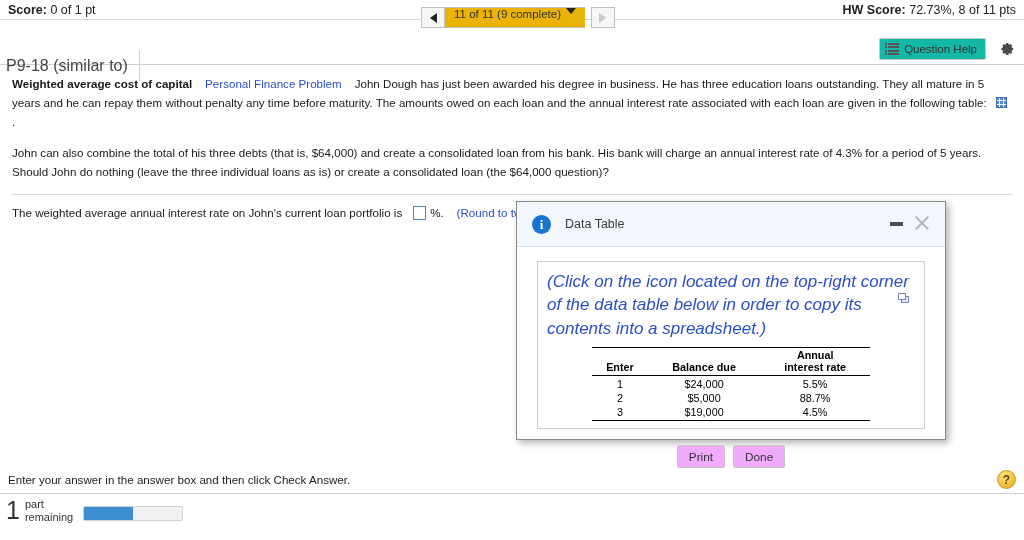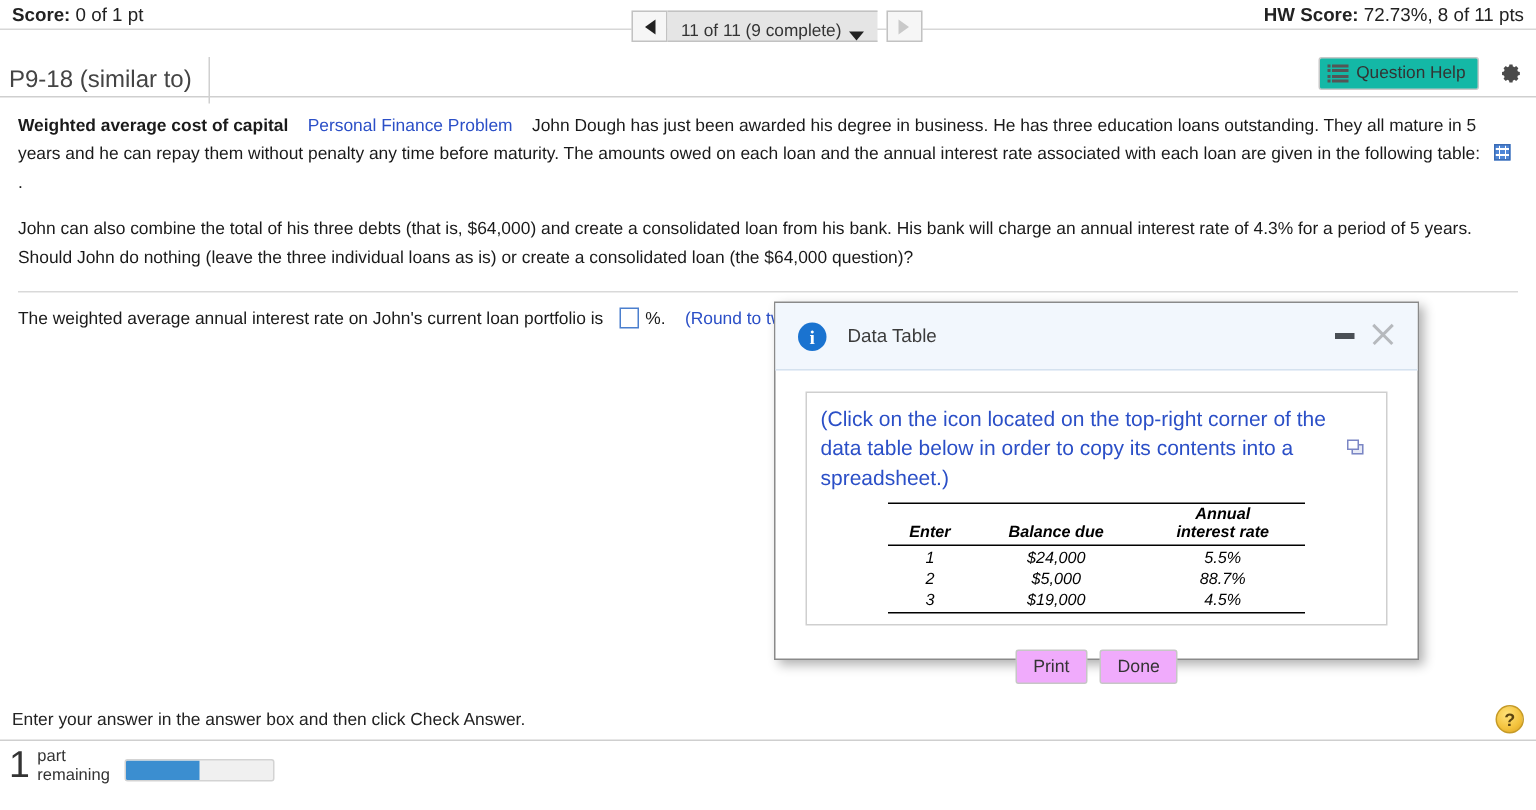--- a/index.html
+++ b/index.html
@@ -24,35 +24,35 @@
   .score-right { position:absolute; right:8px; font-size:12.5px; color:#222; white-space:nowrap;}
   .score-right b { font-weight:bold; }
 
   .qnav { position:absolute; left:421px; top:7px; display:flex; align-items:stretch; height:21px; }
   .qnav-btn {
     width:24px; border:1px solid #c2c2c2; background:#f6f6f6;
     display:flex; align-items:center; justify-content:center;
   }
   .qnav-mid {
     border-top:1px solid #c2c2c2; border-bottom:1px solid #c2c2c2;
-    background:#e5e5e5; display:flex; align-items:flex-end; gap:5px;
+    background:#eab308; display:flex; align-items:flex-start; gap:5px;
     padding:0 9px; font-size:11.5px; color:#333; white-space:nowrap;
   }
   .qnav-sep { width:6px; }
   .tri-l { width:0;height:0;border-top:5px solid transparent;border-bottom:5px solid transparent;border-right:7px solid #222; }
   .tri-r { width:0;height:0;border-top:5px solid transparent;border-bottom:5px solid transparent;border-left:7px solid #c9c9c9; }
   .tri-d { width:0;height:0;border-left:5px solid transparent;border-right:5px solid transparent;border-top:6px solid #222; }
 
   
   .title-bar {
     position:absolute; top:34px; left:0; width:1024px; height:31px;
     border-bottom:1px solid #cfcfcf; background:#fff;
   }
   .prob-title {
-    position:absolute; left:6px; top:4px; height:31px;
+    position:absolute; left:6px; top:16px; height:31px;
     display:flex; align-items:center; padding-right:11px;
     border-right:1px solid #d0d0d0;
     font-size:16px; color:#444; white-space:nowrap;
   }
   .qhelp {
     position:absolute; right:38px; top:4px; height:22px;
     border:1px solid #c8c8c8; background:#14b8a6; border-radius:2px;
     display:flex; align-items:center; gap:5px; padding:0 8px;
     font-size:11.5px; color:#333; white-space:nowrap;
   }
@@ -107,28 +107,28 @@
   }
   .dlg-close { position:absolute; right:14px; top:12px; width:18px; height:18px; }
   .dlg-close:before, .dlg-close:after {
     content:""; position:absolute; left:0; top:8px; width:18px; height:1.6px; background:#b6b9bd;
   }
   .dlg-close:before { transform:rotate(45deg); }
   .dlg-close:after  { transform:rotate(-45deg); }
 
   .dlg-body { position:relative; padding:14px 20px 0 20px; }
   .tbl-frame { border:1px solid #cfcfcf; padding:8px 9px 7px 9px; position:relative; }
-  .copy-note { color:#2b4fc7; font-size:14px; line-height:1.38; }
+  .copy-note { color:#2b4fc7; font-size:17px; line-height:1.38;font-style:italic; }
   .copy-ico { position:absolute; right:14px; top:31px; width:12px; height:11px; }
   .copy-ico .b { position:absolute; width:8px; height:7px; border:1.4px solid #7b86c4; background:#e7eaf6; }
   .copy-ico .b1 { left:3px; top:3px; }
   .copy-ico .b2 { left:0px; top:0px; background:#ffffff; }
 
   table.dt { border-collapse:collapse; margin:7px auto 0 auto; width:278px; }
-  table.dt th, table.dt td { font-size:10.8px; color:#000; text-align:center; padding:1px 4px;font-style:italic; }
+  table.dt th, table.dt td { font-size:10.8px; color:#000; text-align:center; padding:1px 4px; }
   table.dt thead th { font-weight:bold; vertical-align:bottom; padding-bottom:2px; }
   table.dt thead tr th { border-top:1.6px solid #000; }
   table.dt thead tr th.hpad { padding-top:4px; }
   table.dt tbody tr:first-child td { border-top:1.3px solid #000; padding-top:2px; }
   table.dt tbody tr:last-child td { border-bottom:1.6px solid #000; padding-bottom:2px; }
   td.money { text-align:right; padding-right:24px; }
 
   .dlg-btns { display:flex; justify-content:center; gap:8px; margin-top:16px; }
   .dlg-btn {
     min-width:46px; height:23px; padding:0 11px;

